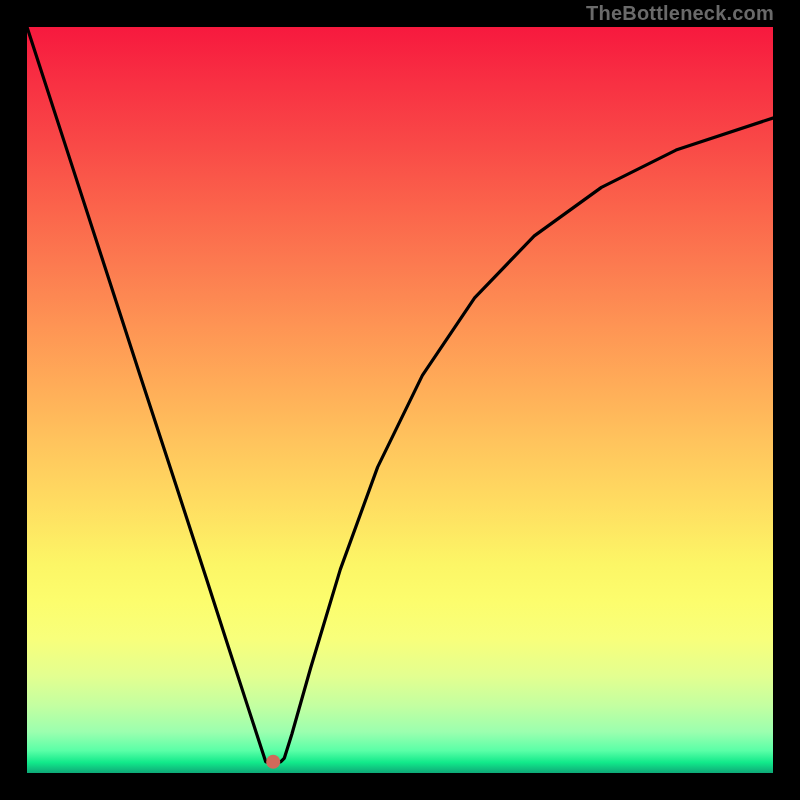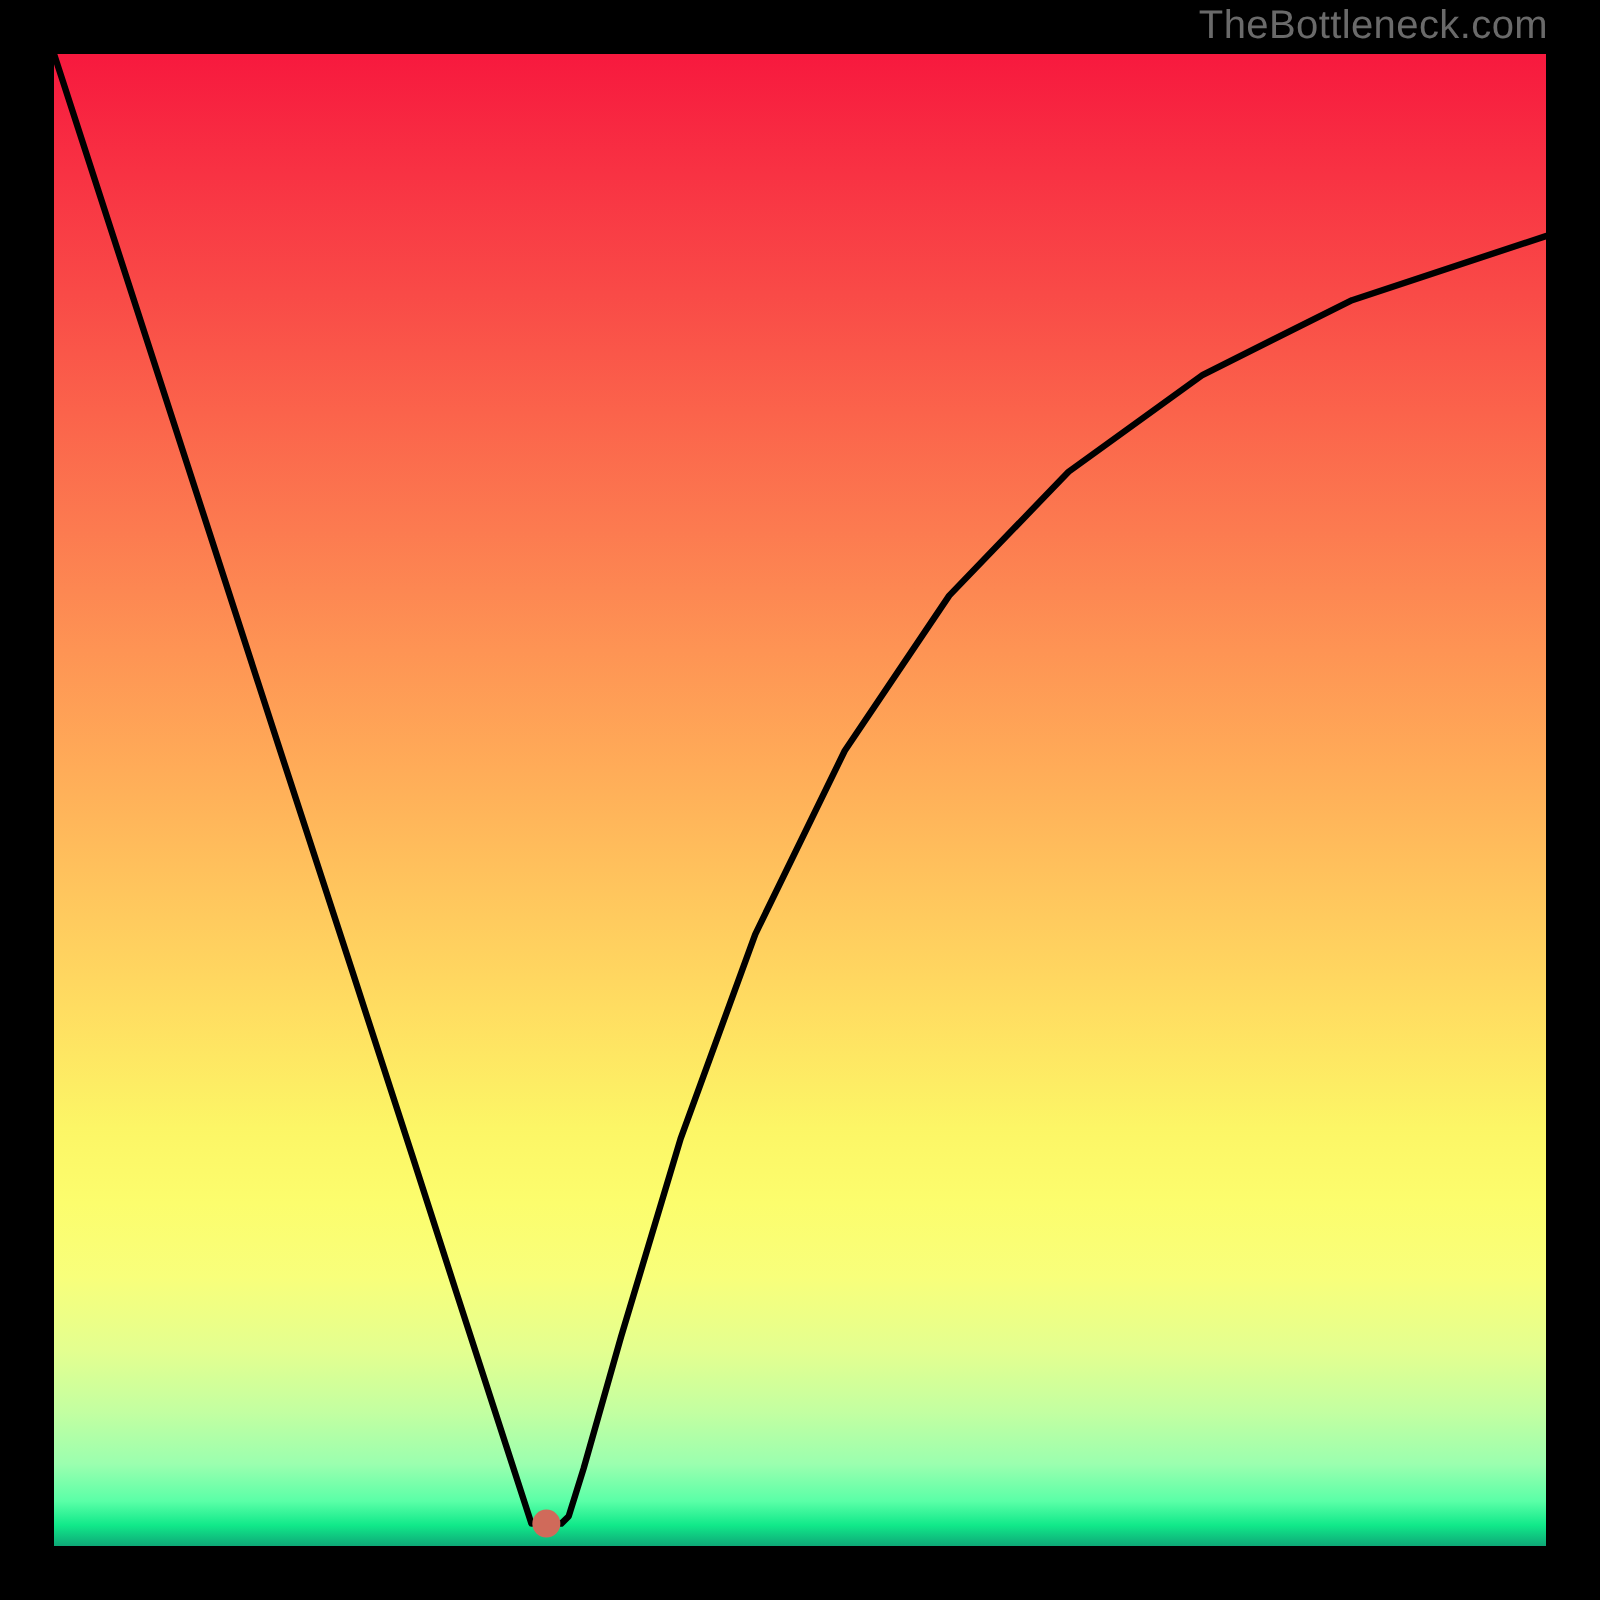--- a/index.html
+++ b/index.html
@@ -24,21 +24,21 @@
     top: 27px;
     width: 746px;
     height: 746px;
   }
   .watermark {
     position: absolute;
     top: 2px;
     right: 26px;
     font-family: Arial, "Helvetica Neue", Helvetica, sans-serif;
     font-size: 20px;
-    font-weight: 400;
+    font-weight: 700;
     letter-spacing: 0.2px;
     color: #6a6a6a;
   }
   svg { display: block; }
 </style>
 </head>
 <body>
 
 <div class="frame">
   <div class="plot-area">

